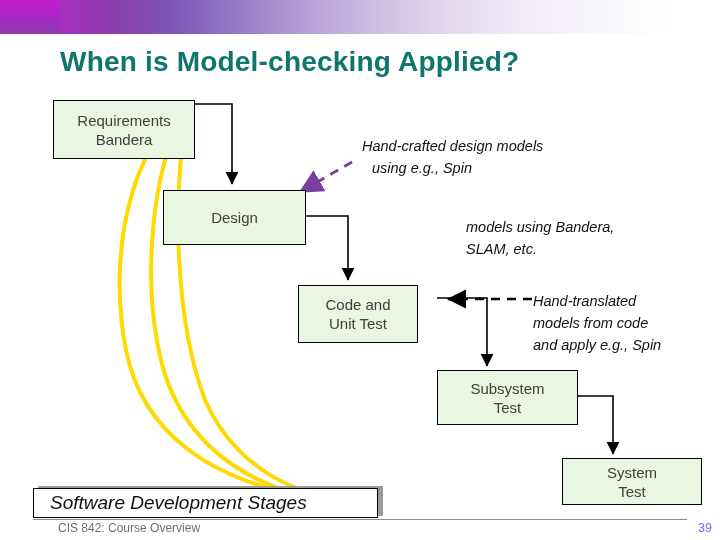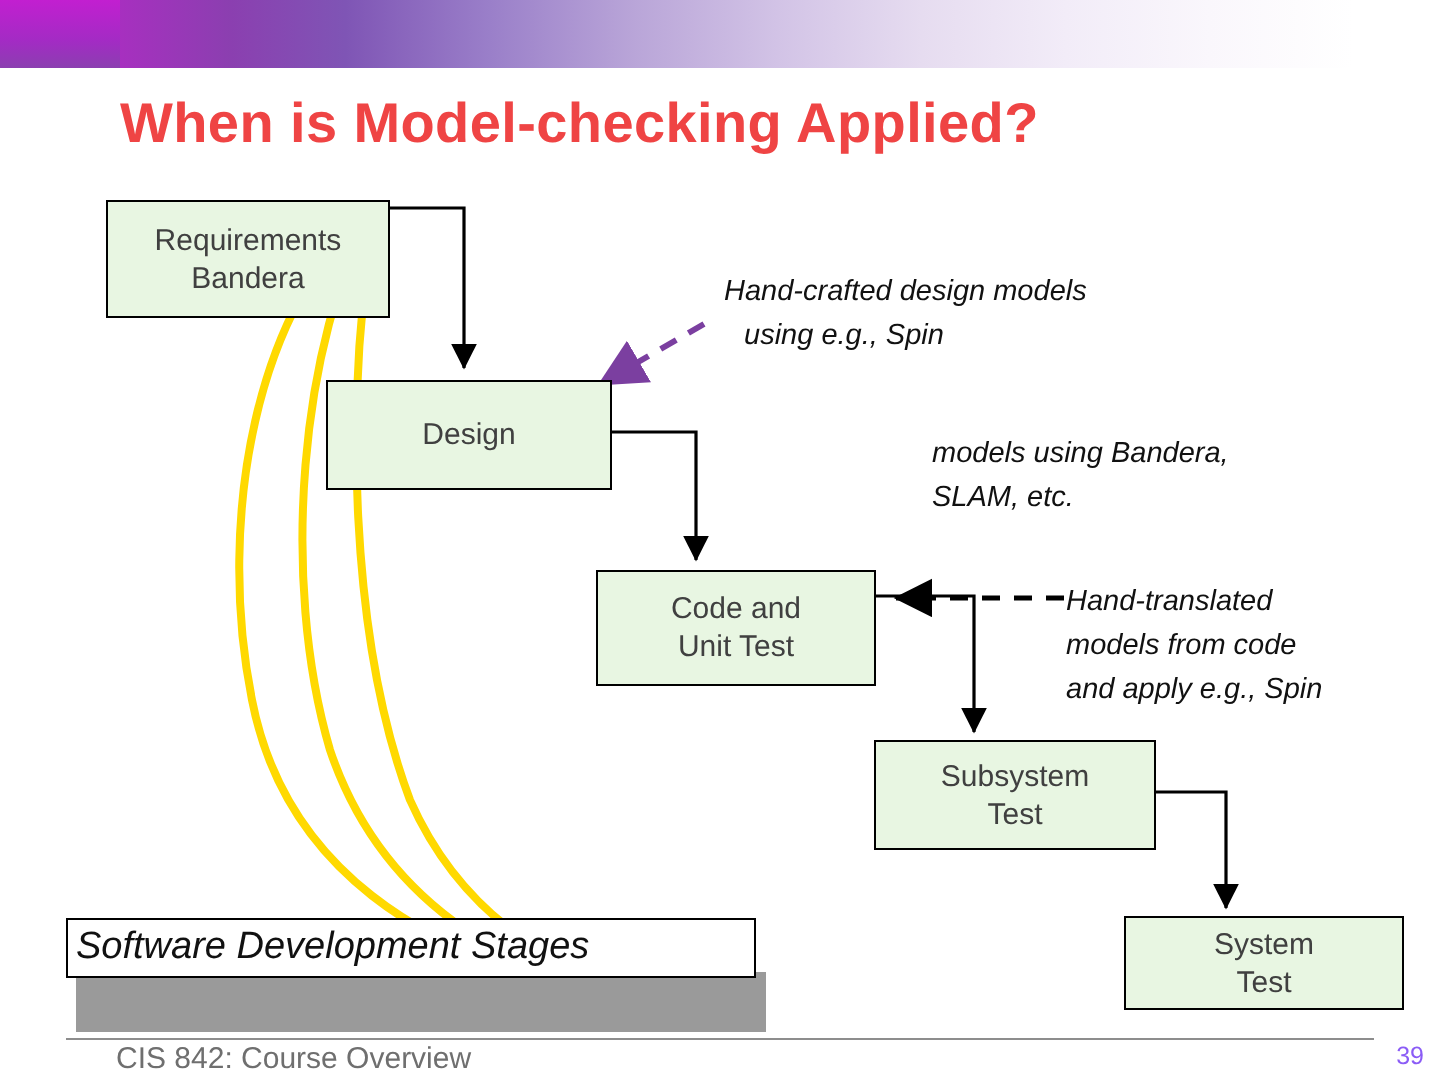--- a/index.html
+++ b/index.html
@@ -32,21 +32,21 @@
     width: 60px; height: 34px;
     background: linear-gradient(to bottom, #c21fd0 0%, #a32bc4 60%, #8b3fb0 100%);
   }
   
   #title {
     position: absolute;
     left: 60px; top: 46px;
     width: 630px;
     font-size: 28px;
     font-weight: bold;
-    color: #ef4444;
+    color: #0f766e;
     letter-spacing: 0.2px;
     white-space: nowrap;
   }
   
   #vec {
     position: absolute;
     left: 0; top: 0;
     width: 720px; height: 540px;
     pointer-events: none;
   }
@@ -68,28 +68,28 @@
   .annot {
     position: absolute;
     font-style: italic;
     font-size: 14.5px;
     line-height: 22px;
     color: #111111;
   }
   
   #caption-box {
     position: absolute;
-    left: 33px; top: 459px;
+    left: 33px; top: 488px;
     width: 345px; height: 30px;
     background: #ffffff;
     border: 1px solid #000000;
     box-sizing: border-box;
     display: flex;
     align-items: center;
-    padding-left: 4px;
+    padding-left: 16px;
   }
   #caption-shadow {
     position: absolute;
     left: 38px; top: 486px;
     width: 345px; height: 30px;
     background: #9a9a9a;
   }
   #caption-text {
     font-style: italic;
     font-size: 19px;
@@ -99,21 +99,21 @@
   
   #footer-line {
     position: absolute;
     left: 33px; top: 519px;
     width: 654px; height: 1px;
     background: #8d8d8d;
   }
   #footer-text {
     position: absolute;
     left: 58px; top: 521px;
-    font-size: 15px;
+    font-size: 12px;
     color: #6f6f6f;
     text-align: center;
   }
   #footer-num {
     position: absolute;
     right: 8px; top: 521px;
     font-size: 12.5px;
     color: #8b5cf6;
   }
 </style>
@@ -166,21 +166,21 @@
       <div>Bandera</div>
     </div>
   </div>
 
   <div class="stage" style="left:163px; top:190px; width:143px; height:55px;">
     <div>
       <div>Design</div>
     </div>
   </div>
 
-  <div class="stage" style="left:298px; top:285px; width:140px; height:58px;">
+  <div class="stage" style="left:298px; top:285px; width:120px; height:58px;">
     <div>
       <div>Code and</div>
       <div>Unit Test</div>
     </div>
   </div>
 
   <div class="stage" style="left:437px; top:370px; width:141px; height:55px;">
     <div>
       <div>Subsystem</div>
       <div>Test</div>

